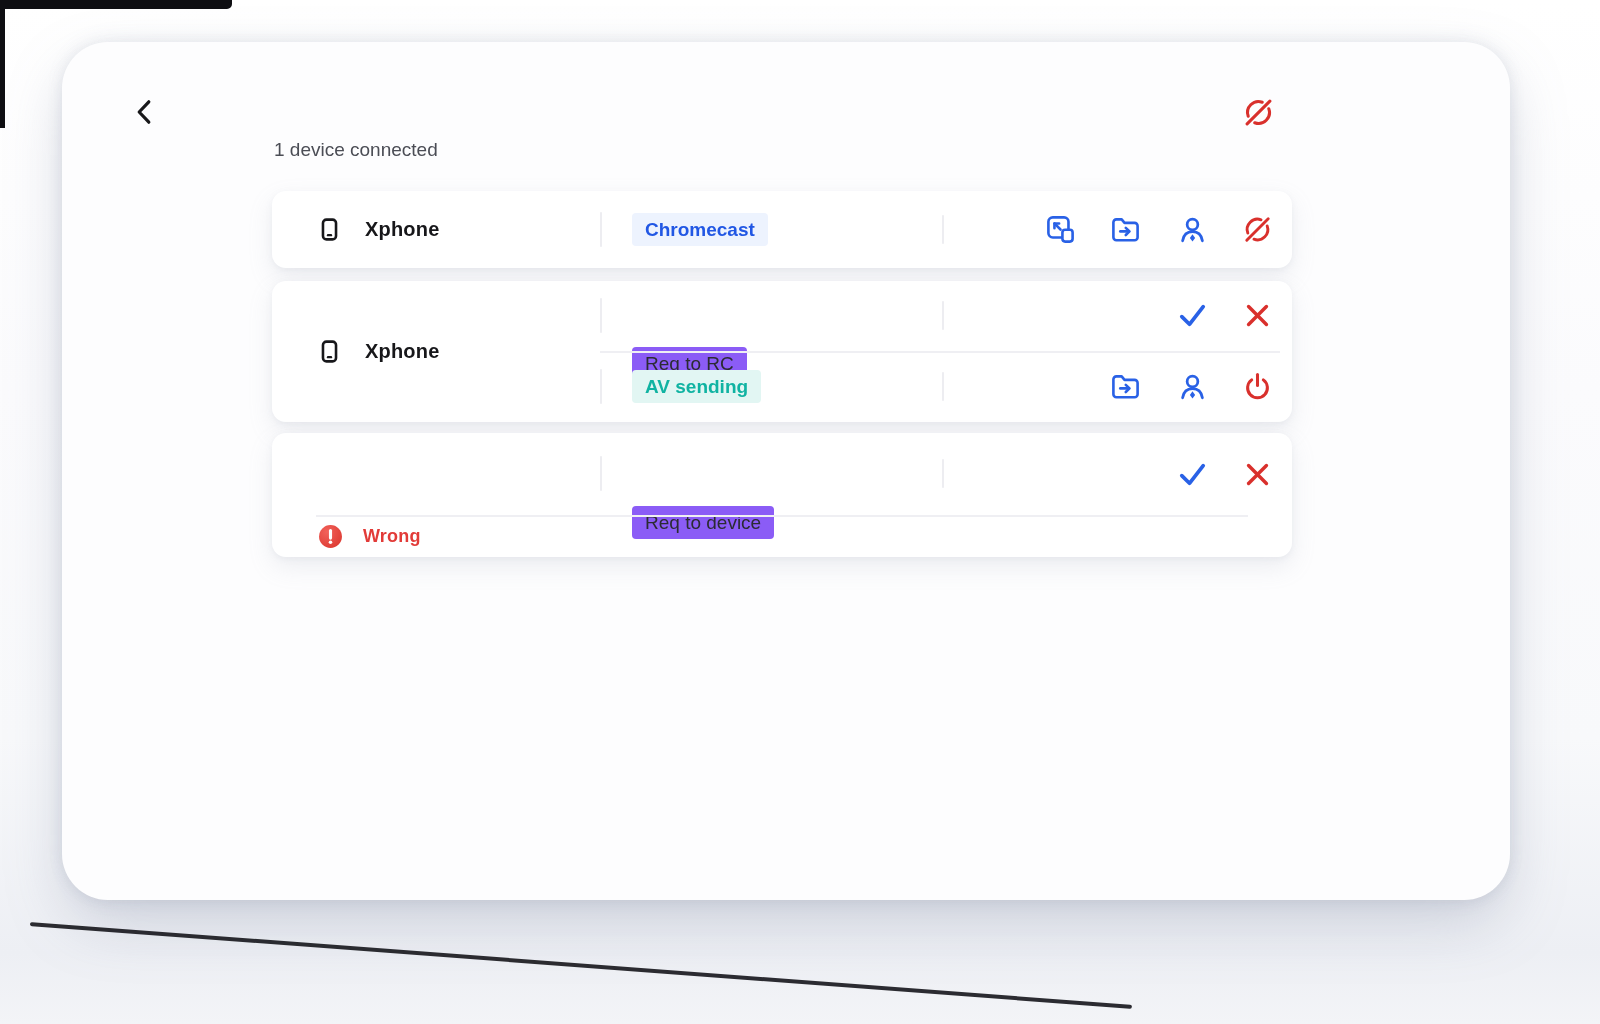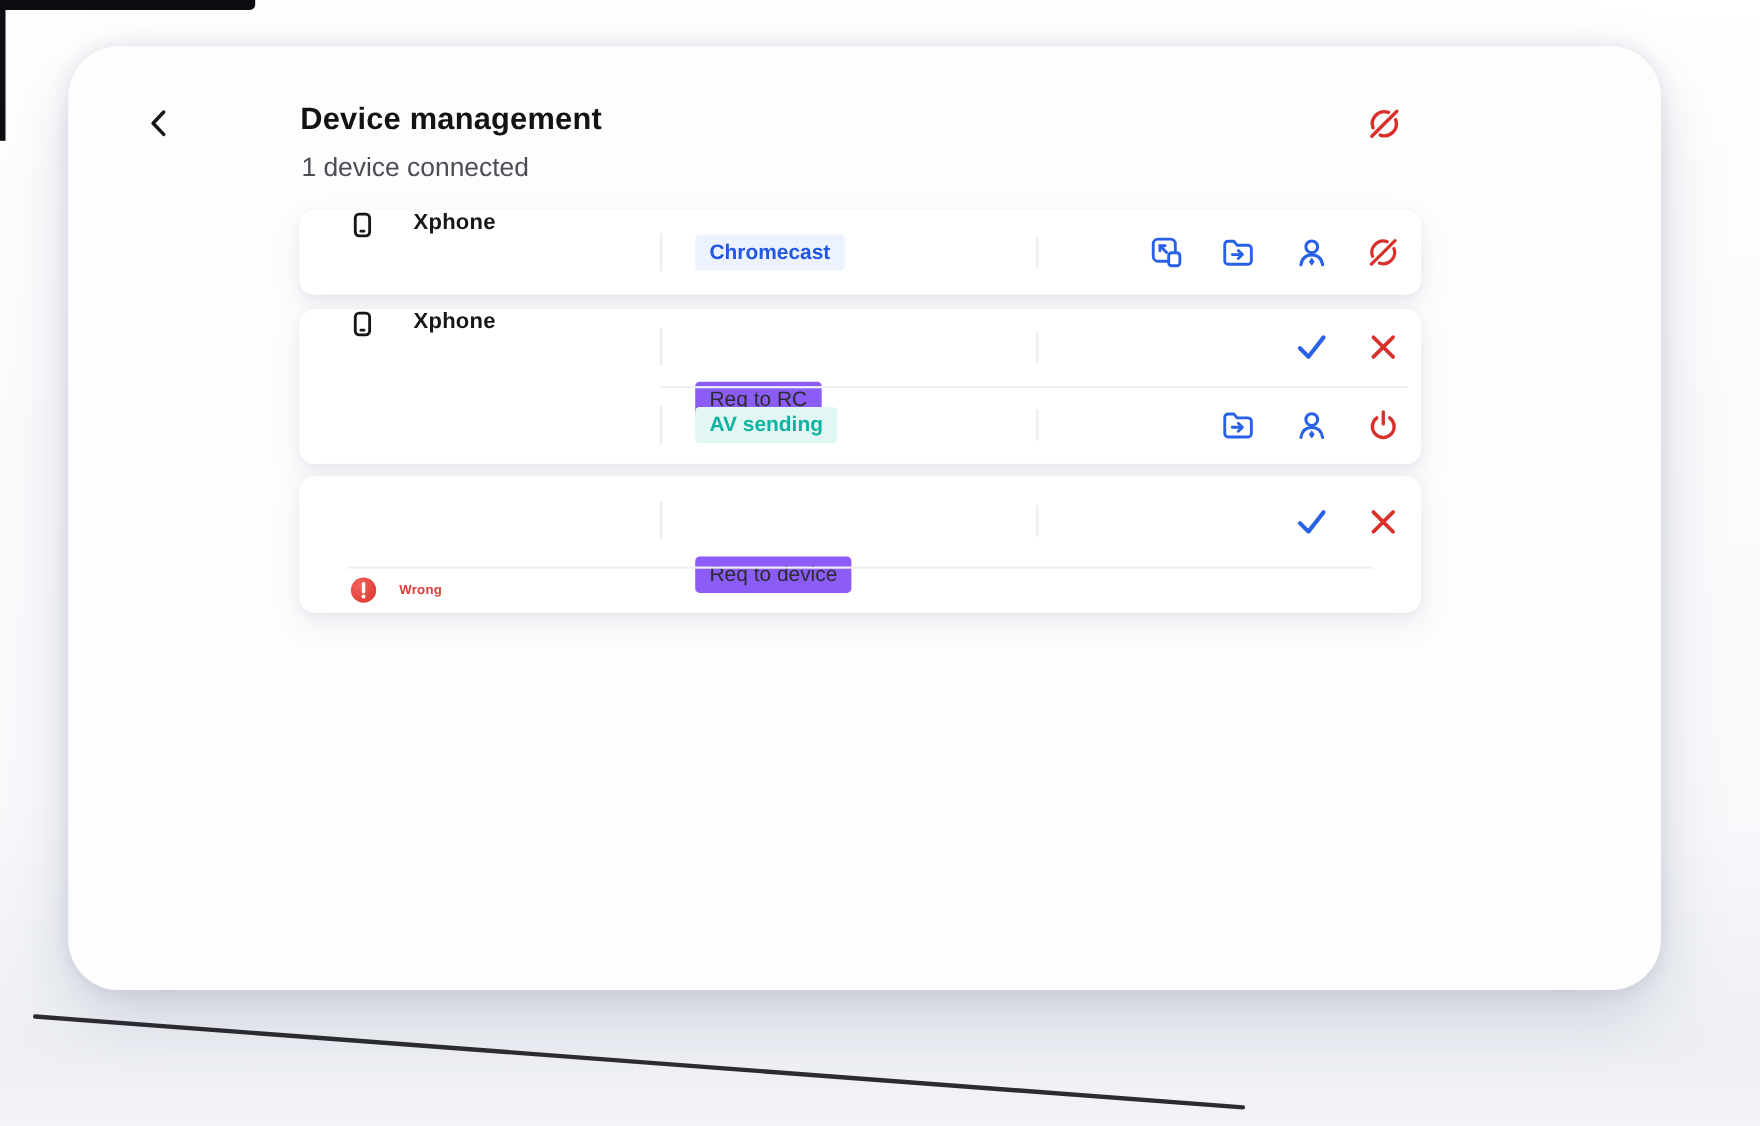--- a/index.html
+++ b/index.html
@@ -16,63 +16,62 @@
     box-shadow:0 -4px 16px rgba(140,150,170,.10), 0 24px 60px -6px rgba(125,135,160,.35), 0 4px 14px rgba(140,150,170,.10);
   }
   
   .edge{position:absolute;background:#0e0e12;}
   .edge-top{left:0;top:0;width:232px;height:9px;border-radius:0 0 5px 2px;}
   .edge-left{left:0;top:0;width:5px;height:128px;}
   .edge-bottom{left:30px;top:922px;width:1105px;height:4px;border-radius:3px;background:#1a1a20;transform-origin:left center;transform:rotate(4.3deg);opacity:.92;}
   
   .back-btn{position:absolute;left:124px;top:92px;width:40px;height:42px;display:flex;align-items:center;justify-content:center;cursor:pointer;background:none;border:none;padding:0;}
   .page-title{position:absolute;left:273px;top:92px;font-size:28px;font-weight:700;color:#131316;letter-spacing:.2px;}
-  .page-subtitle{position:absolute;left:274px;top:139px;font-size:24px;font-weight:400;color:#4b4d55;}
+  .page-subtitle{position:absolute;left:274px;top:139px;font-size:19px;font-weight:400;color:#4b4d55;}
   .disconnect-all{position:absolute;left:1238px;top:94px;width:40px;height:40px;display:flex;align-items:center;justify-content:center;cursor:pointer;background:none;border:none;padding:0;}
   
   .card{
     position:absolute;left:272px;width:1020px;background:#ffffff;border-radius:14px;
     box-shadow:0 10px 24px rgba(148,156,176,.16),0 2px 6px rgba(148,156,176,.10);
   }
   .card1{top:191px;height:77px;}
   .card2{top:281px;height:141px;}
   .card3{top:433px;height:124px;}
-  .dev-id{position:absolute;left:44px;display:flex;align-items:flex-start;gap:33px;}
+  .dev-id{position:absolute;left:44px;display:flex;align-items:center;gap:22px;}
   .dev-name{font-size:20px;font-weight:700;color:#17171a;letter-spacing:.2px;}
   .vdiv{position:absolute;width:2px;border-radius:1px;background:#ededf1;}
   .hdiv{position:absolute;height:1.5px;background:#efeff3;}
   .badge{position:absolute;height:33px;display:inline-flex;align-items:center;padding:0 13px;border-radius:4px;font-size:19px;white-space:nowrap;}
   .badge-blue{background:#edf3fe;color:#2157e4;font-weight:700;}
   .badge-gray{background:#8b5cf6;color:#2b2b32;font-weight:400;margin-top:48px;}
   .badge-teal{background:#e2f6f3;color:#10b3a2;font-weight:700;text-align:center;}
   .iconbtn{position:absolute;width:34px;height:34px;display:flex;align-items:center;justify-content:center;cursor:pointer;background:none;border:none;padding:0;}
   .iconbtn svg{width:33px;height:33px;}
   .ic-blue{color:#2961e6;}
   .ic-red{color:#d9302c;}
   .ic-dark{color:#17171a;}
   .dev-icon svg{width:27px;height:27px;display:block;}
   .error-row{position:absolute;left:46px;top:82px;height:42px;display:flex;align-items:center;gap:20px;}
-  .error-label{font-size:12px;font-weight:600;color:#e23b38;letter-spacing:.2px;}
+  .error-label{font-size:18px;font-weight:600;color:#e23b38;letter-spacing:.2px;}
   .error-badge svg{width:25px;height:25px;display:block;}
 </style>
 </head>
 <body>
 
 <div class="stage">
 
   <div class="panel"></div>
 
   <button class="back-btn">
     <span>
       <svg width="28" height="30" viewBox="0 0 24 28" fill="none">
         <path d="M16.5,4.5 L7.5,14 L16.5,23.5" stroke="#18181a" stroke-width="3" stroke-linecap="round" stroke-linejoin="round"></path>
       </svg>
     </span>
   </button>
-  <div class="page-title">Device management</div>
   <div class="page-subtitle">1 device connected</div>
   <button class="disconnect-all">
     <span class="ic-red">
       <svg width="35" height="35" viewBox="0 0 24 24" fill="none" stroke="currentColor" stroke-width="2.1" stroke-linecap="round">
         <path d="M14.57,4.95 A7.5,7.5 0 0 0 4.95,14.57"></path>
         <path d="M9.43,19.05 A7.5,7.5 0 0 0 19.05,9.43"></path>
         <line x1="4.2" y1="19.8" x2="19.8" y2="4.2"></line>
       </svg>
     </span>
   </button>

